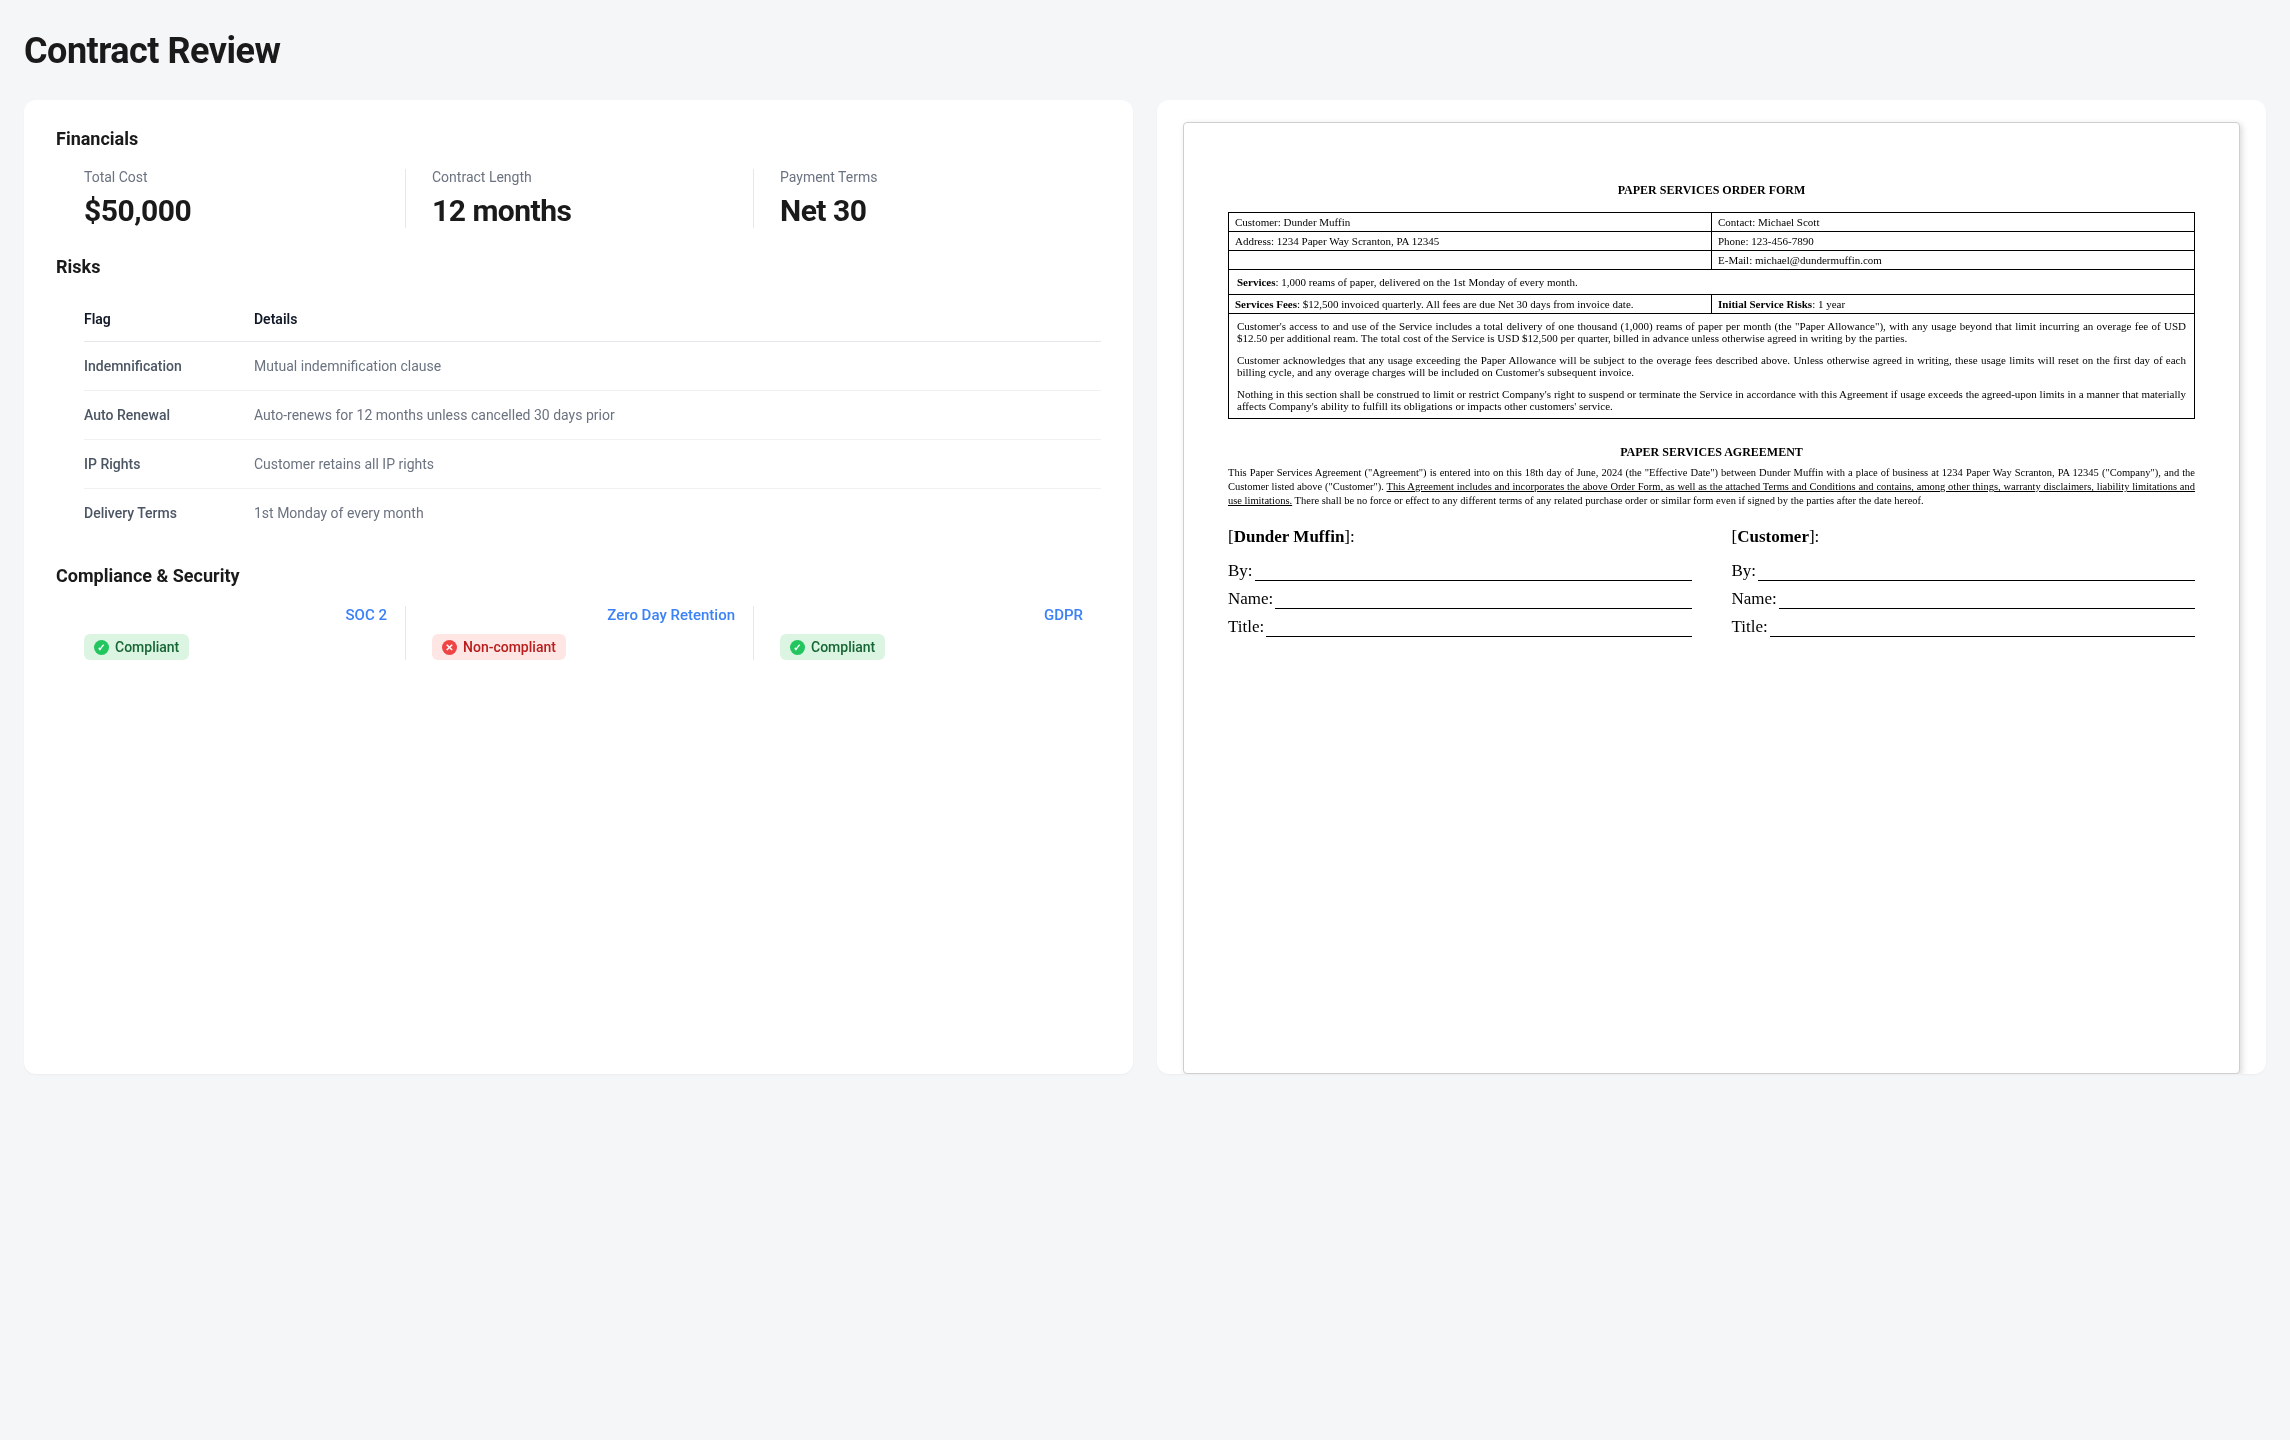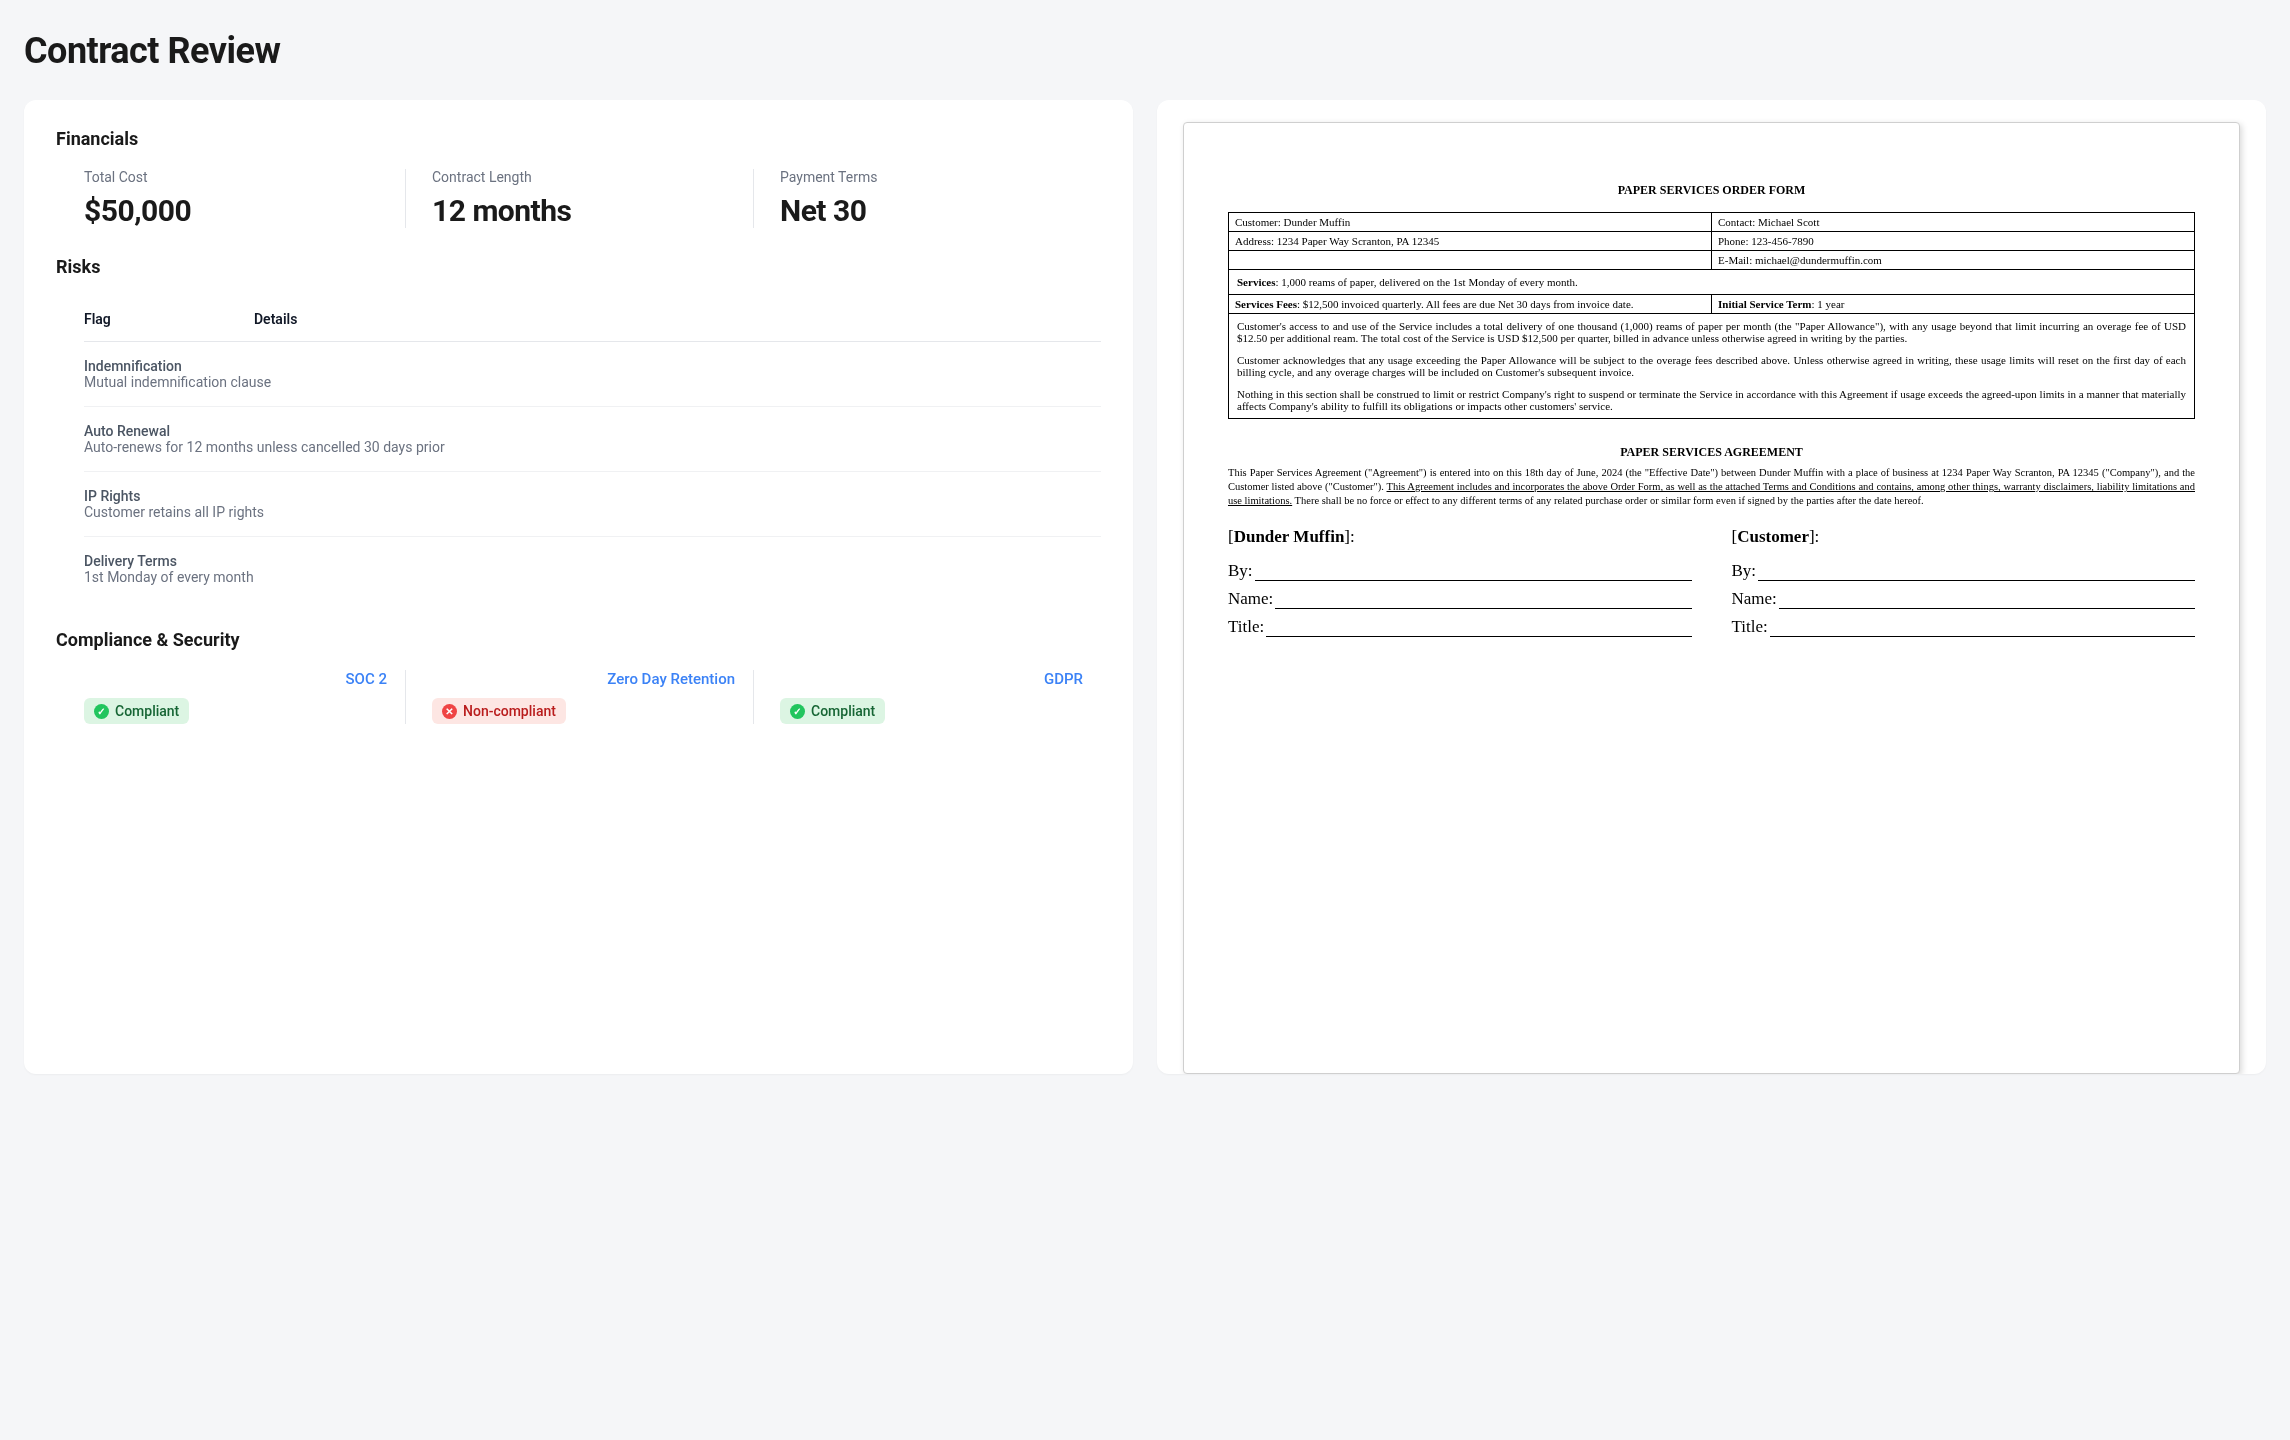--- a/index.html
+++ b/index.html
@@ -66,21 +66,20 @@
     }
     .risk-head {
       display: flex;
       padding: 14px 0;
       border-bottom: 1px solid #e5e7eb;
     }
     .risk-row {
       display: flex;
       padding: 16px 0;
       border-bottom: 1px solid #f0f1f3;
-      flex-direction: column;
     }
     .risk-row:last-child {
       border-bottom: none;
     }
     .col-flag {
       width: 170px;
       flex-shrink: 0;
       font-size: 14px;
       color: #4b5563;
       font-weight: 500;
@@ -329,21 +328,21 @@
         <tr>
           <td colspan="2" style="padding:6px 8px;">
             <span class="svc-label">Services</span><span>: 1,000 reams of paper, delivered on the 1st Monday of every month.</span>
           </td>
         </tr>
         <tr class="svc-row">
           <td style="text-align:justify;">
             <span class="svc-label">Services Fees</span><span>: $12,500 invoiced quarterly. All fees are due Net 30 days from invoice date.</span>
           </td>
           <td>
-            <span class="svc-label">Initial Service Term</span><span>: 1 year</span>
+            <span class="svc-label">Initial Service Risks</span><span>: 1 year</span>
           </td>
         </tr>
       </tbody>
         </table>
 
       <div class="doc-body">
         <p>Customer's access to and use of the Service includes a total delivery of one thousand (1,000) reams of paper per month (the "Paper Allowance"), with any usage beyond that limit incurring an overage fee of USD $12.50 per additional ream. The total cost of the Service is USD $12,500 per quarter, billed in advance unless otherwise agreed in writing by the parties.</p>
         <p>Customer acknowledges that any usage exceeding the Paper Allowance will be subject to the overage fees described above. Unless otherwise agreed in writing, these usage limits will reset on the first day of each billing cycle, and any overage charges will be included on Customer's subsequent invoice.</p>
         <p>Nothing in this section shall be construed to limit or restrict Company's right to suspend or terminate the Service in accordance with this Agreement if usage exceeds the agreed-upon limits in a manner that materially affects Company's ability to fulfill its obligations or impacts other customers' service.</p>
       </div>

